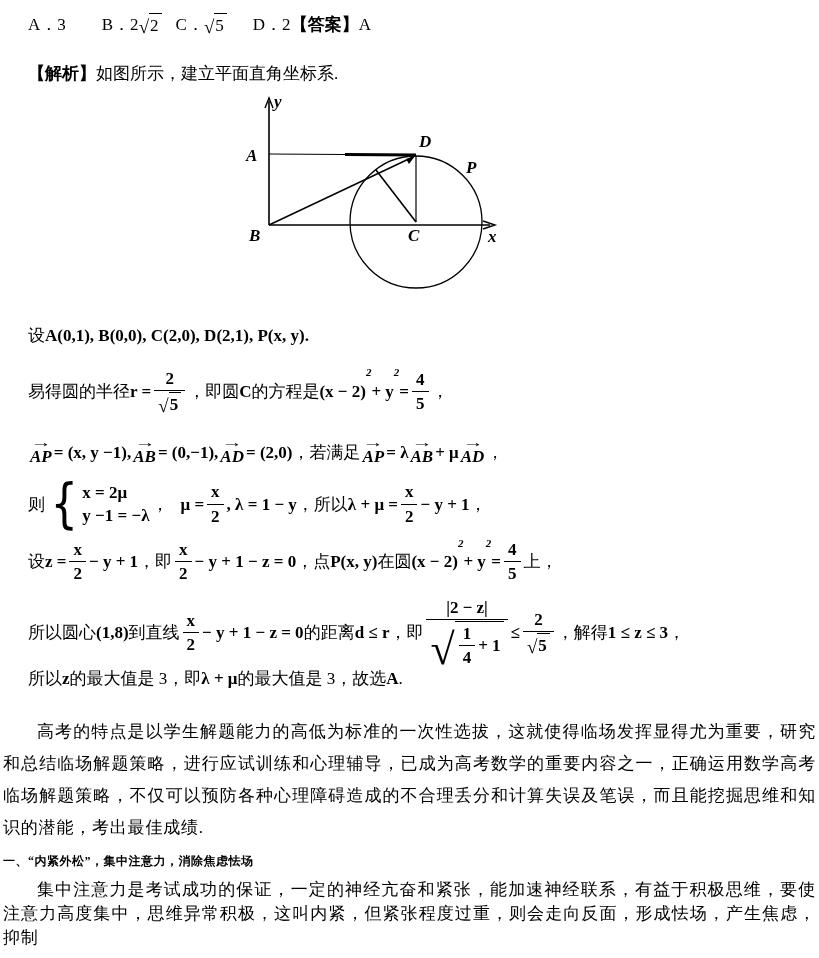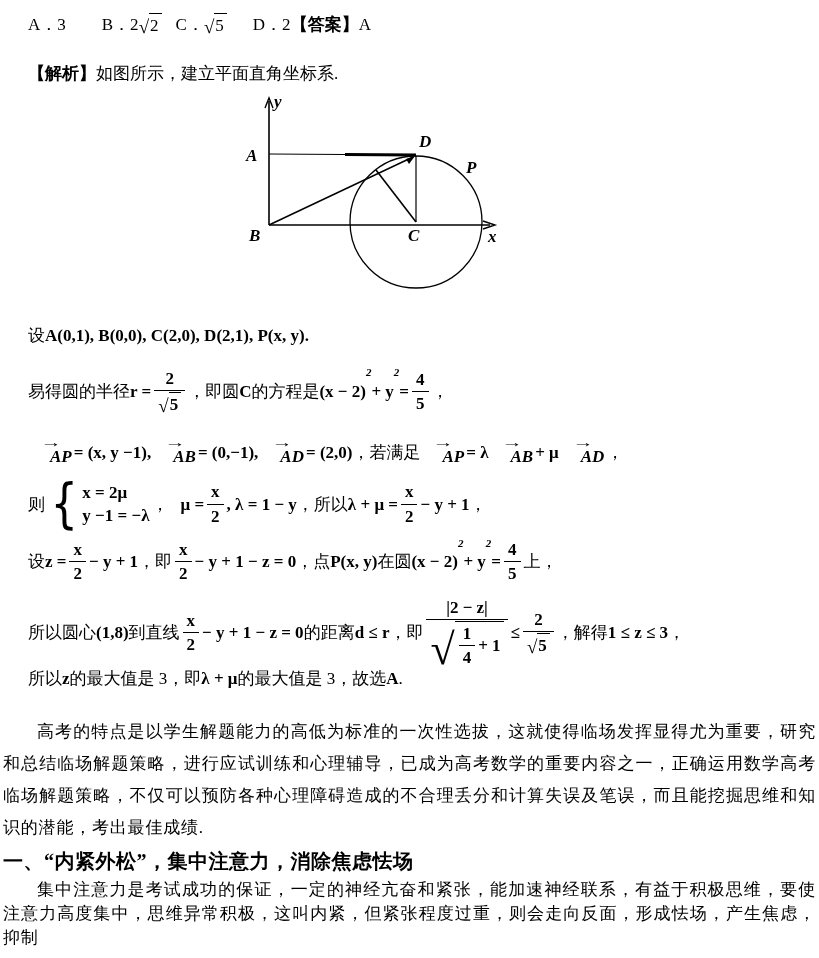--- a/index.html
+++ b/index.html
@@ -19,35 +19,35 @@
   .sqrt .rsign{font-style:normal;font-weight:bold;font-size:19px;line-height:1;}
   .sqrt .rbody{display:inline-flex;align-items:center;border-top:1.7px solid #000;padding:1px 3px 0 1px;}
   .sqrt.big .rsign{font-size:44px;line-height:0.82;font-weight:normal;}
   .cases{display:inline-flex;align-items:center;margin:0 2px;}
   .cases .brace{font-size:54px;line-height:0.85;font-weight:normal;font-style:normal;
                 font-family:"DejaVu Sans",sans-serif;transform:scaleX(0.8);}
   .cases .rows{display:inline-flex;flex-direction:column;align-items:flex-start;gap:2px;margin-left:1px;}
   .cases .crow{display:inline-flex;align-items:center;}
   .vec{display:inline-flex;flex-direction:column;align-items:center;line-height:1;margin:0 2px;}
   .vec .ar{height:9px;font-size:14px;line-height:8px;font-weight:bold;font-style:normal;transform:scaleX(1.5);}
-  .vec .vb{font-family:"Liberation Serif",serif;font-style:italic;font-weight:bold;font-size:17px;margin-left:20px;}
+  .vec .vb{font-family:"Liberation Serif",serif;font-style:italic;font-weight:bold;font-size:17px;}
   .row0{}
   .row1{margin-top:27px;}
   .figwrap{margin:8px 0 0 210px;}
   .row2{margin-top:16px;}
   .row3{margin-top:22px;}
   .row4{margin-top:24px;}
   .row5{margin-top:16px;}
   .row6{margin-top:12px;}
   .row7{margin-top:12px;}
   .row8{}
   .bottom{padding:0 3px;margin-top:26px;}
   .para{font-size:17px;line-height:32px;text-align:justify;text-indent:2em;
         letter-spacing:0.8px;margin:0;}
-  .heading{font-size:20px;font-weight:bold;line-height:30px;margin:2px 0 0 0;letter-spacing:0.5px;}
+  .heading{font-size:12px;font-weight:bold;line-height:30px;margin:2px 0 0 0;letter-spacing:0.5px;}
   .para2{line-height:24px;margin-top:2px;}
   svg text{font-family:"Liberation Serif",serif;font-style:italic;font-weight:bold;font-size:17px;}
 </style>
 </head>
 <body>
 
 <div id="page">
   <div class="sol">
 
     <div class="row row0">

